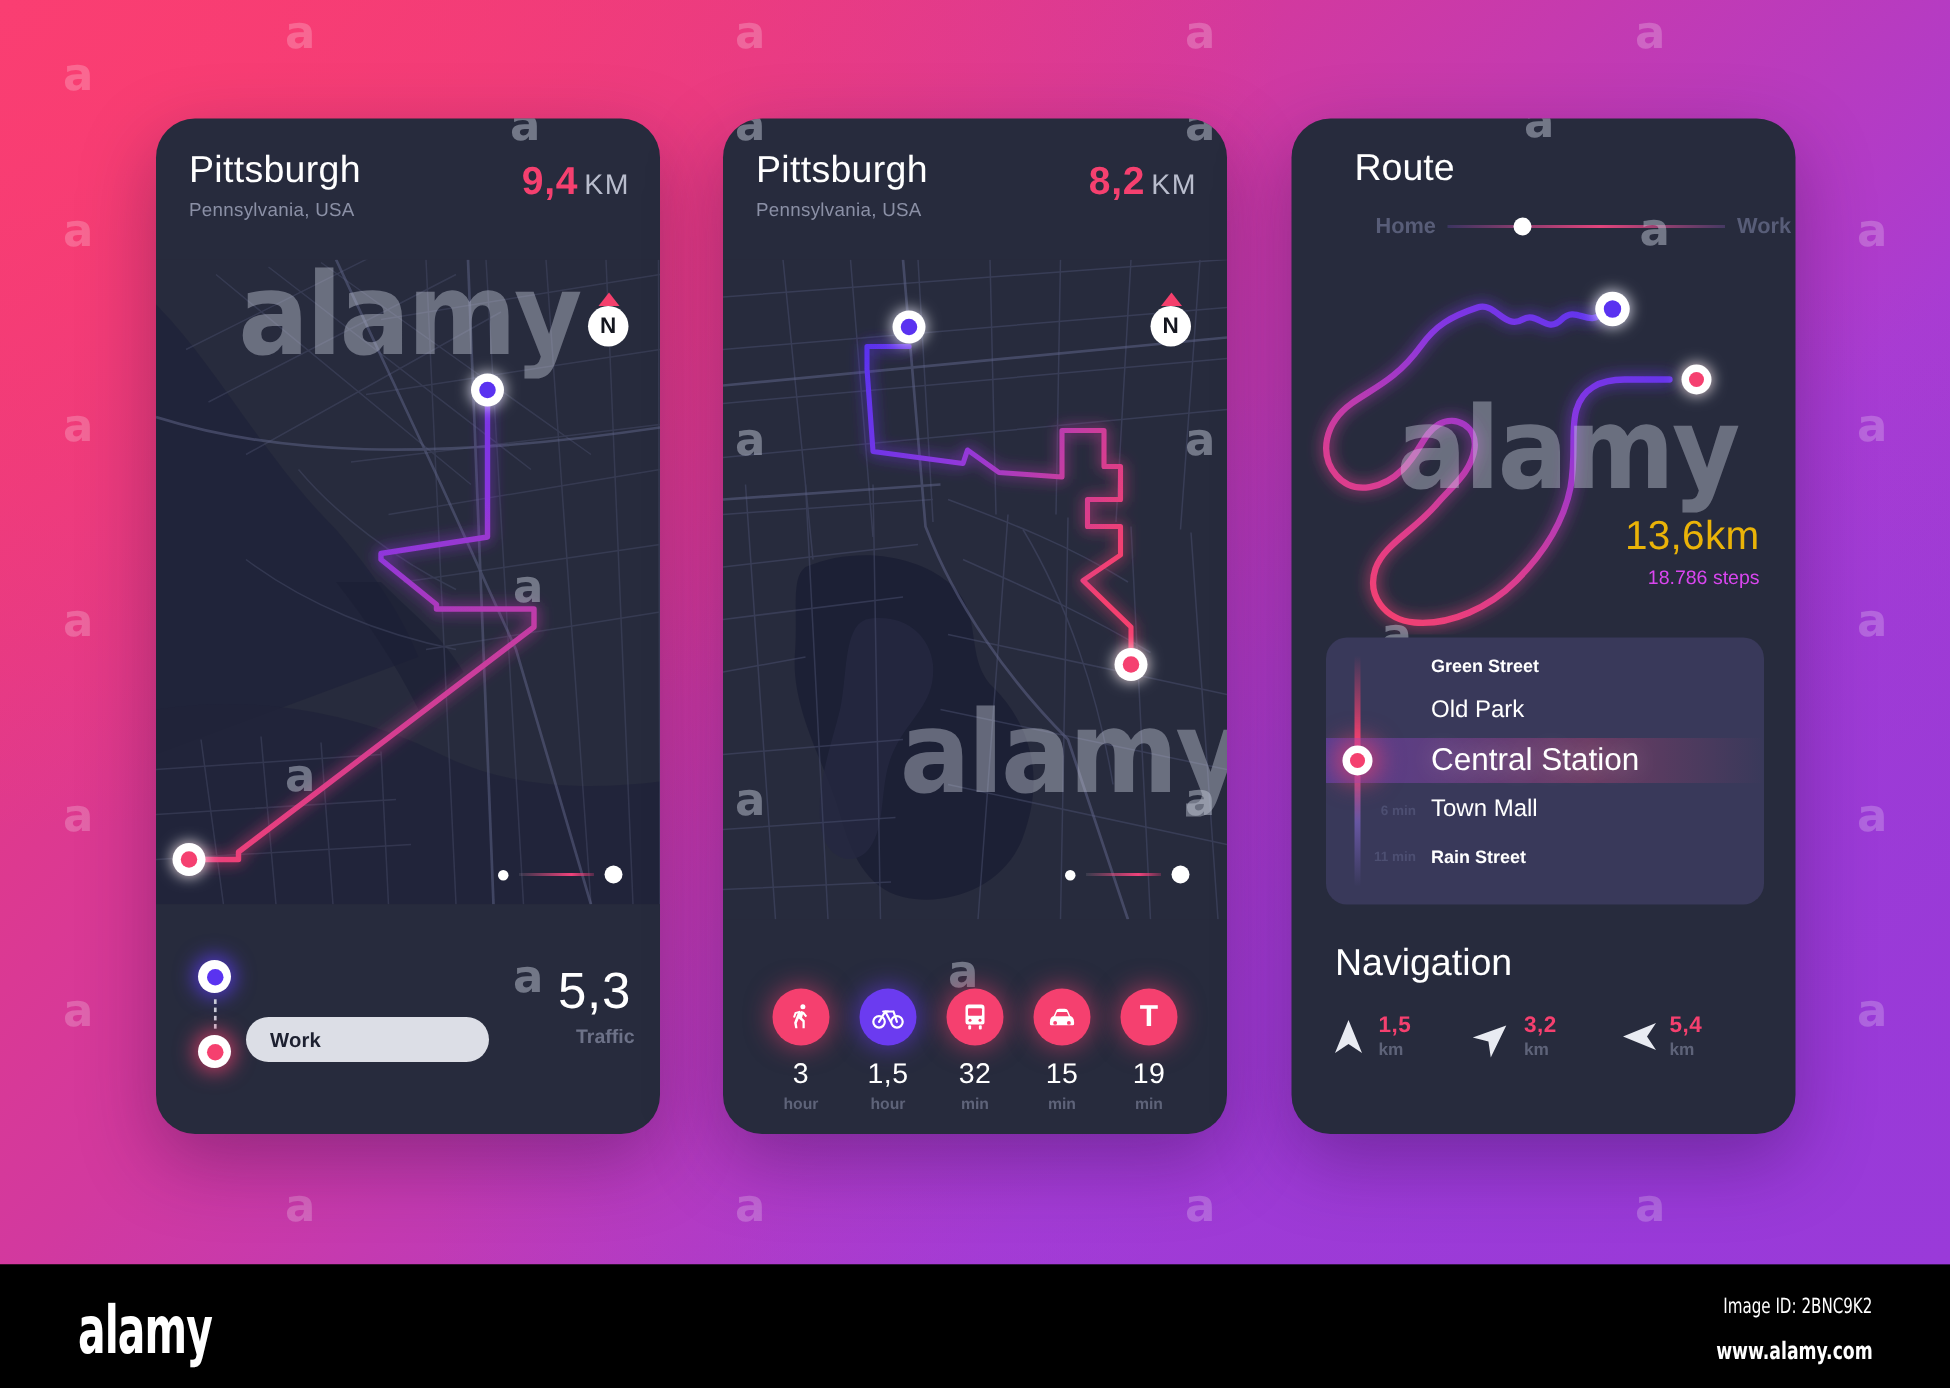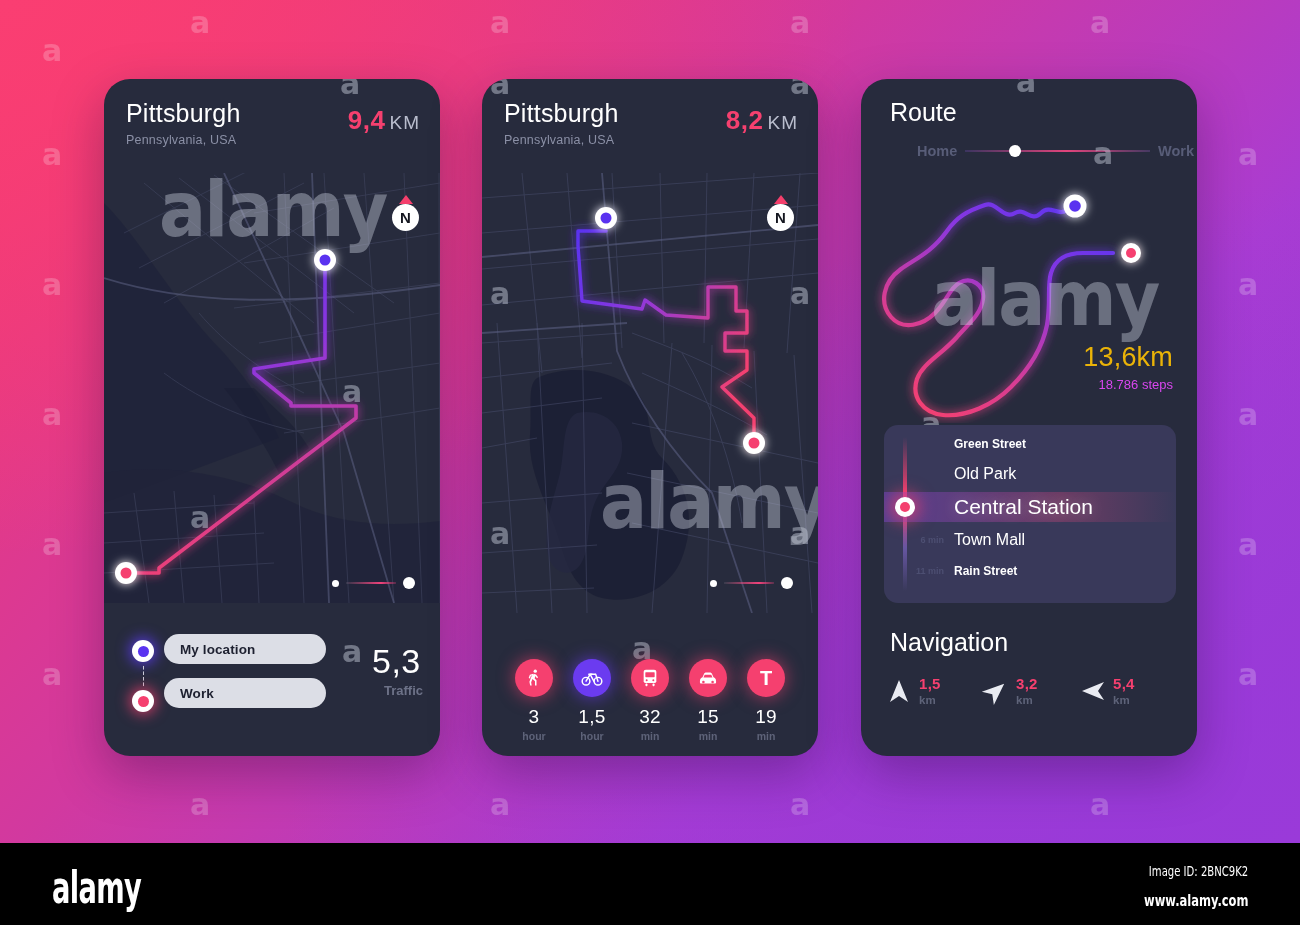--- a/index.html
+++ b/index.html
@@ -90,21 +90,21 @@
   .mode { width: 38px; text-align: center; }
   .mode .circ { width: 38px; height: 38px; border-radius: 50%;
     display: flex; align-items: center; justify-content: center; margin: 0 auto; }
   .mode.pink .circ { background: #f5406f; box-shadow: 0 0 16px 2px rgba(245,64,111,0.5); }
   .mode.violet .circ { background: #6b3bf0; box-shadow: 0 0 16px 2px rgba(107,59,240,0.55); }
   .mode .tval { font-size: 19px; color: #fff; margin-top: 9px; font-weight: 400; letter-spacing: .3px; }
   .mode .tlbl { font-size: 10.5px; color: #5e6379; margin-top: 2px; font-weight: 700; }
   .mode .tbig { font-size: 20px; color: #fff; font-weight: 700; }
 
   
-  .p3-title { position: absolute; left: 29px; top: 19px; font-size: 25px; color: #fff; }
+  .p3-title { position: absolute; left: 42px; top: 19px; font-size: 25px; color: #fff; }
   .hw { position: absolute; left: 29px; top: 62px; width: 277px; height: 20px;
     display: flex; align-items: center; margin-left: 27px; }
   .hw .end { font-size: 14.5px; color: #585d78; font-weight: 700; }
   .hw .trk { flex: 1; height: 2.5px; margin: 0 8px; position: relative;
     background: linear-gradient(90deg, rgba(120,80,200,0.25), #e2447c 55%, rgba(160,100,210,0.25)); }
   .hw .knob { position: absolute; left: 27%; top: 50%; transform: translate(-50%,-50%);
     width: 12px; height: 12px; border-radius: 50%; background: #fff; }
 
   .routefig { position: absolute; left: 0; top: 94px; width: 336px; height: 250px; }
   .kmbox { position: absolute; right: 24px; top: 263px; text-align: right; }
@@ -262,21 +262,20 @@
     <div class="p1-bottom">
       <div class="rail">
         <span class="pt a">
             <i></i>
           </span>
         <span class="dots"></span>
         <span class="pt b">
             <i></i>
           </span>
       </div>
-      <div class="pill one">My location</div>
       <div class="pill two">Work</div>
       <div class="traffic">
         <div class="val">5,3</div>
         <div class="lbl">Traffic</div>
       </div>
     </div>
   </div>
 
   <div class="phone" id="phone2">
 

